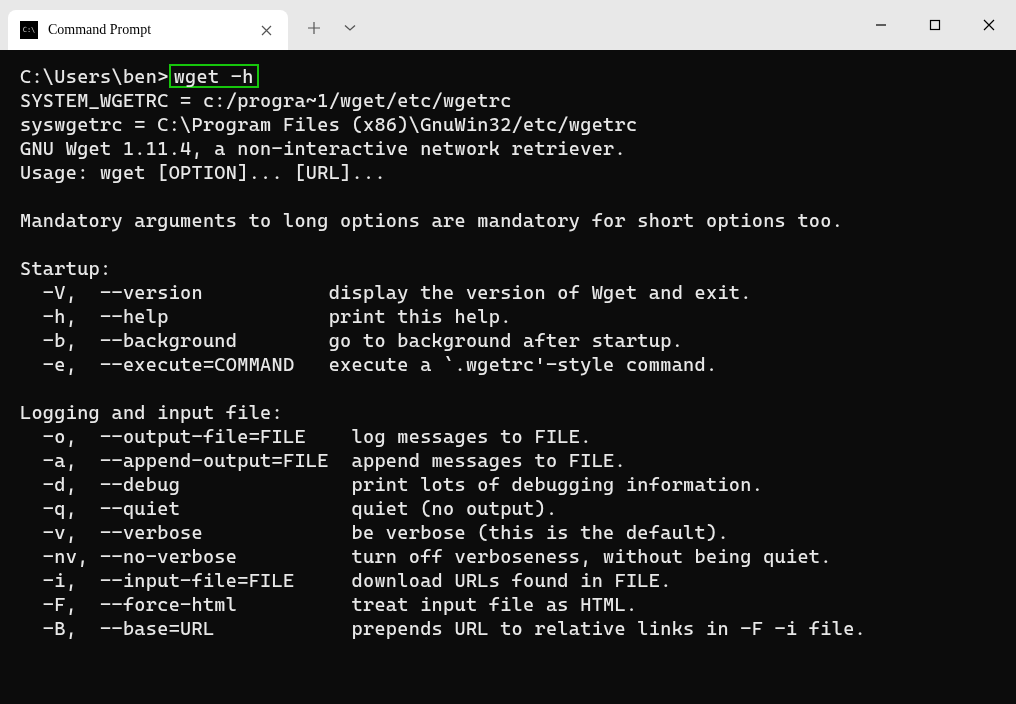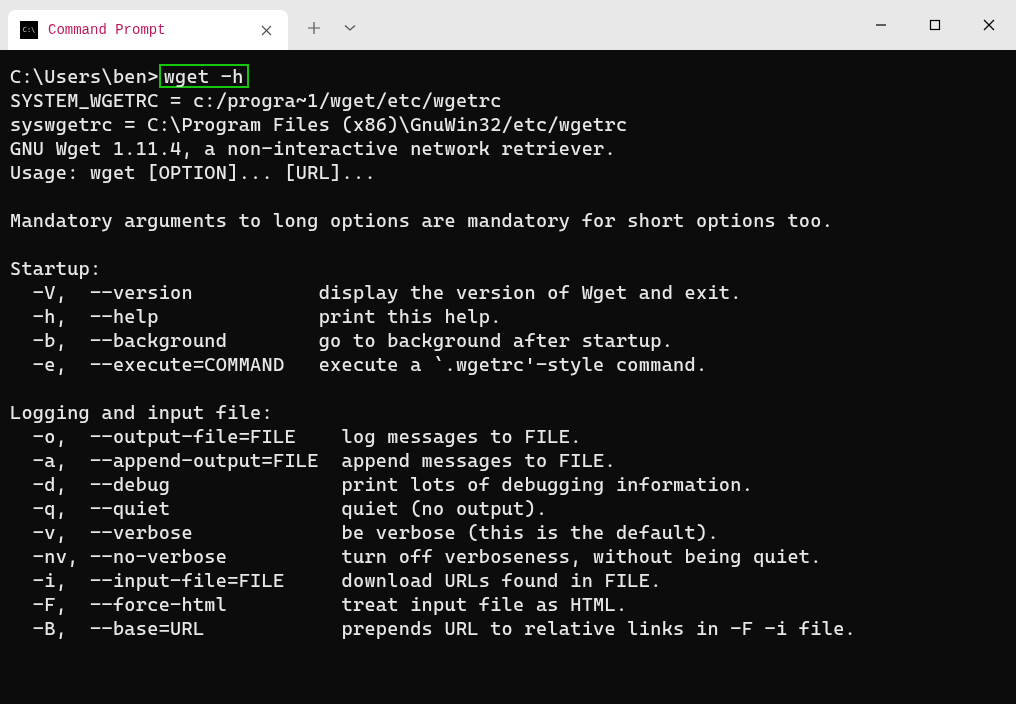--- a/index.html
+++ b/index.html
@@ -47,23 +47,23 @@
       background: #000;
       margin-right: 10px;
       display: flex;
       align-items: center;
       justify-content: center;
       font-size: 7px;
       color: #ccc;
       font-family: monospace;
     }
     .tab-title {
-      font-family: Liberation Mono, monospace;
+      font-family: Liberation Serif, serif;
       font-size: 14px;
-      color: #be185d;
+      color: #000000;
       flex: 1;
     }
     .tab-close {
       width: 20px;
       height: 20px;
       display: flex;
       align-items: center;
       justify-content: center;
       color: #555;
       font-size: 14px;
@@ -105,21 +105,21 @@
       height: 40px;
       display: flex;
       align-items: center;
       justify-content: center;
       color: #000;
       cursor: pointer;
     }
     .terminal {
       flex: 1;
       background: #0c0c0c;
-      padding: 14px 10px;
+      padding: 14px 20px;
       color: #e8e8e8;
       font-size: 19px;
       line-height: 24px;
       white-space: pre;
       overflow: hidden;
       letter-spacing: 0.3px;
     }
     .highlight-box {
       border: 2px solid #16c60c;
       padding: 0 3px;

